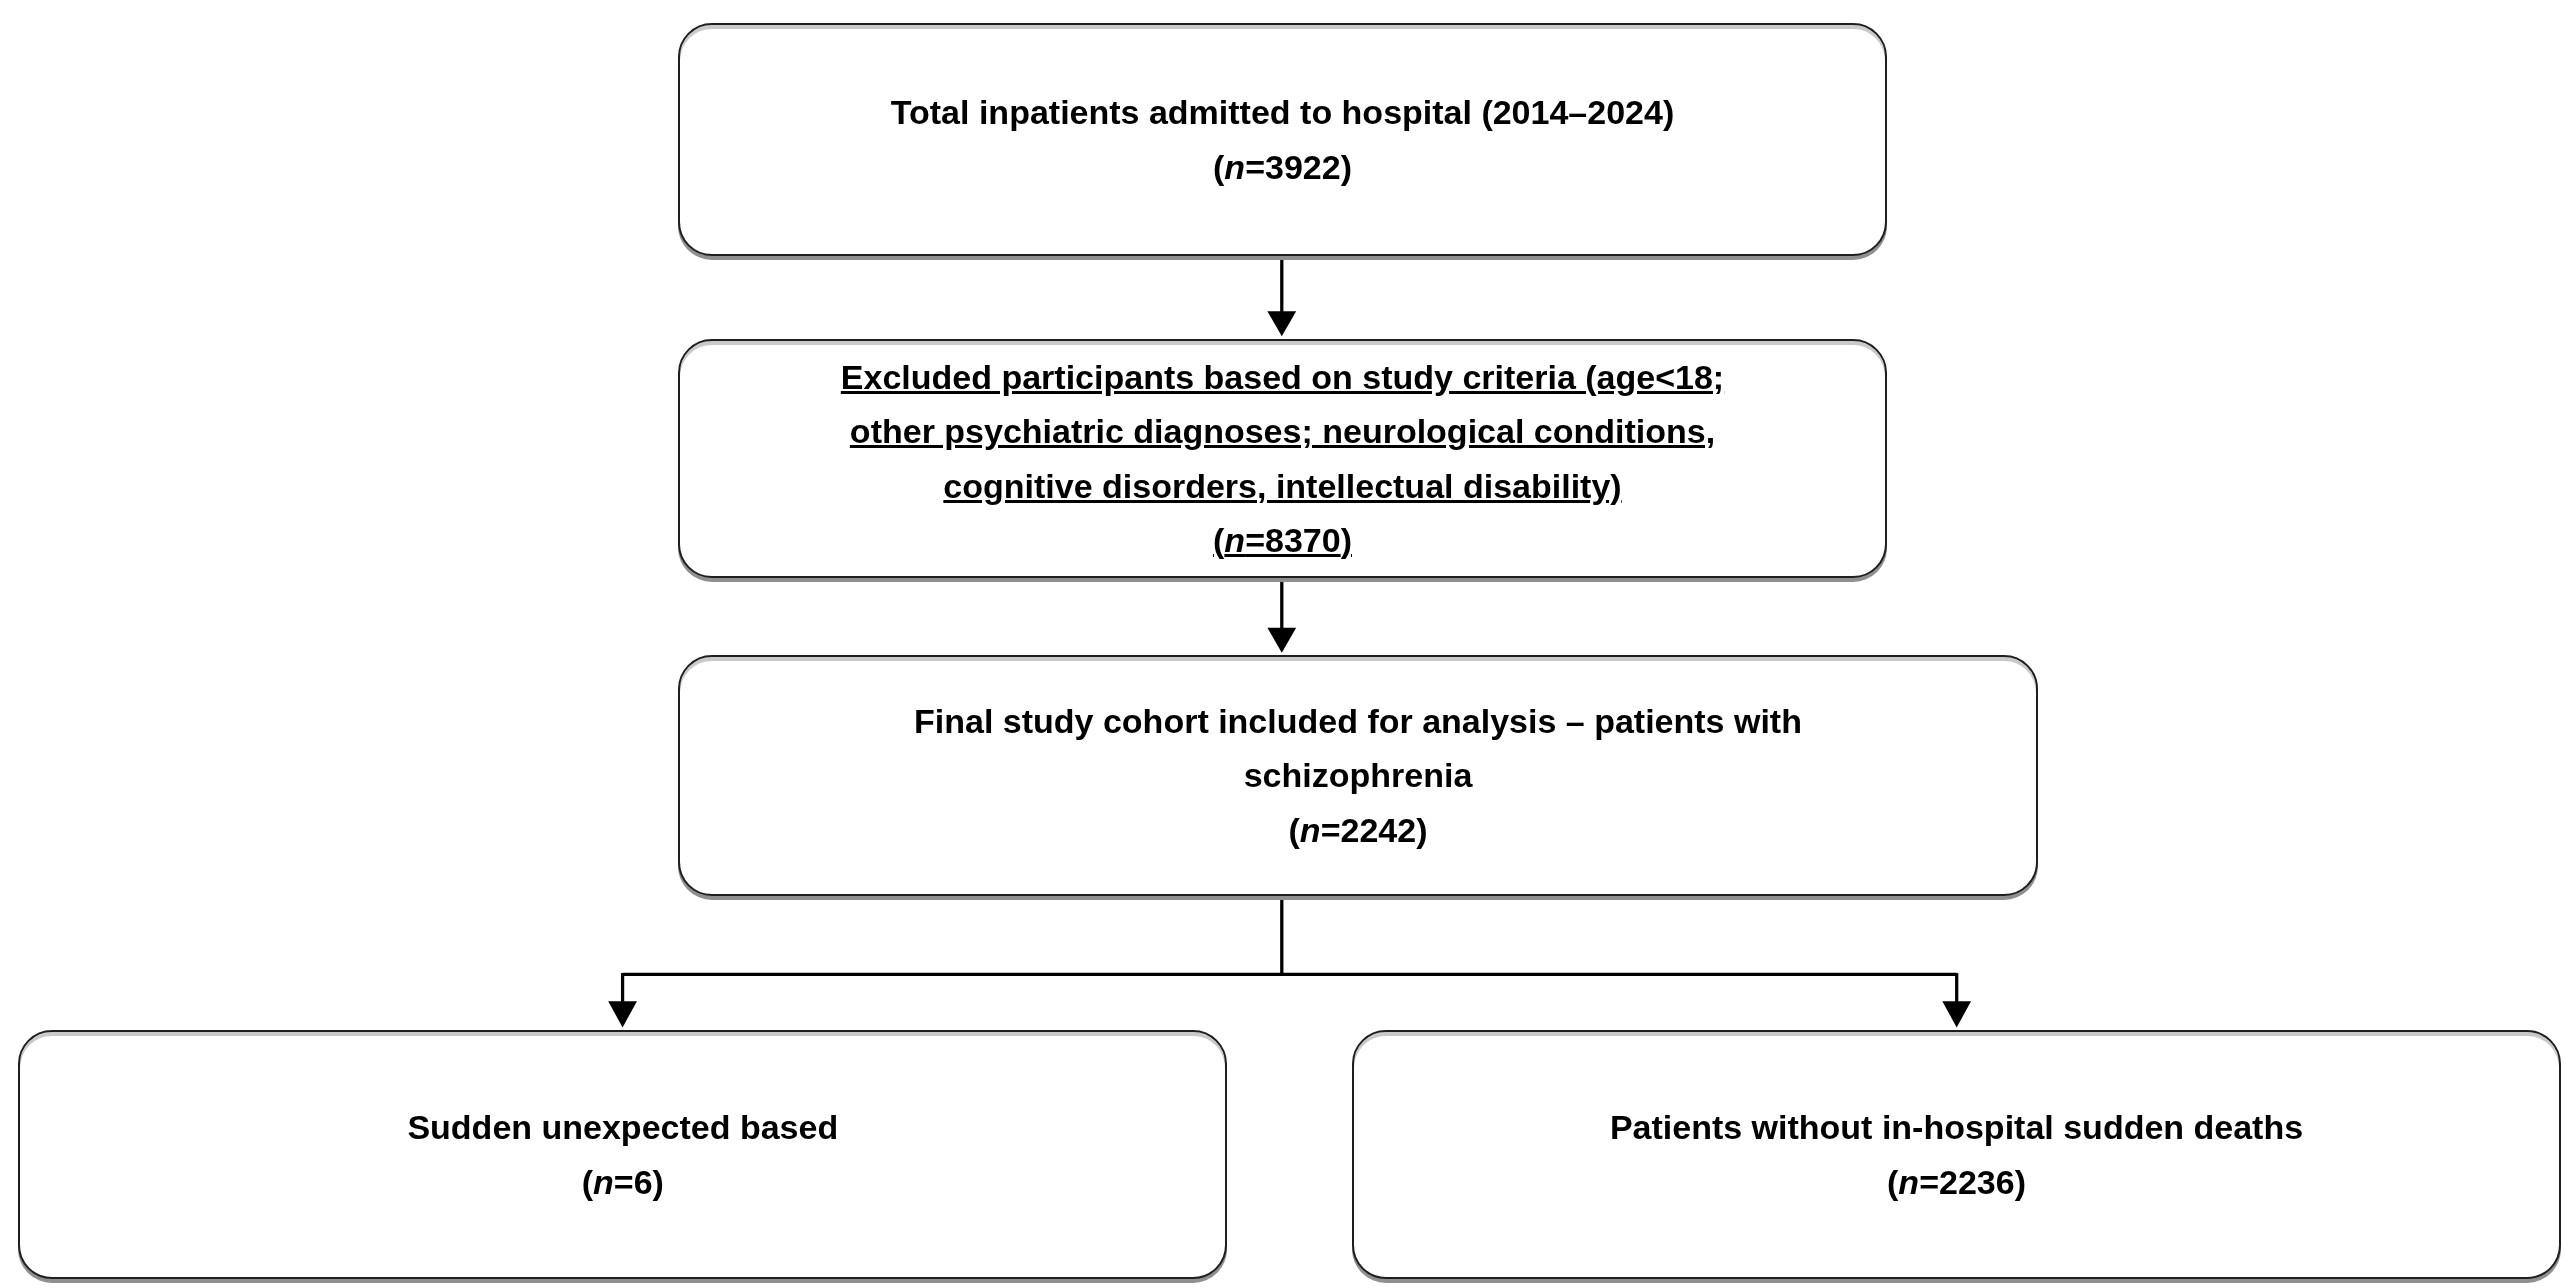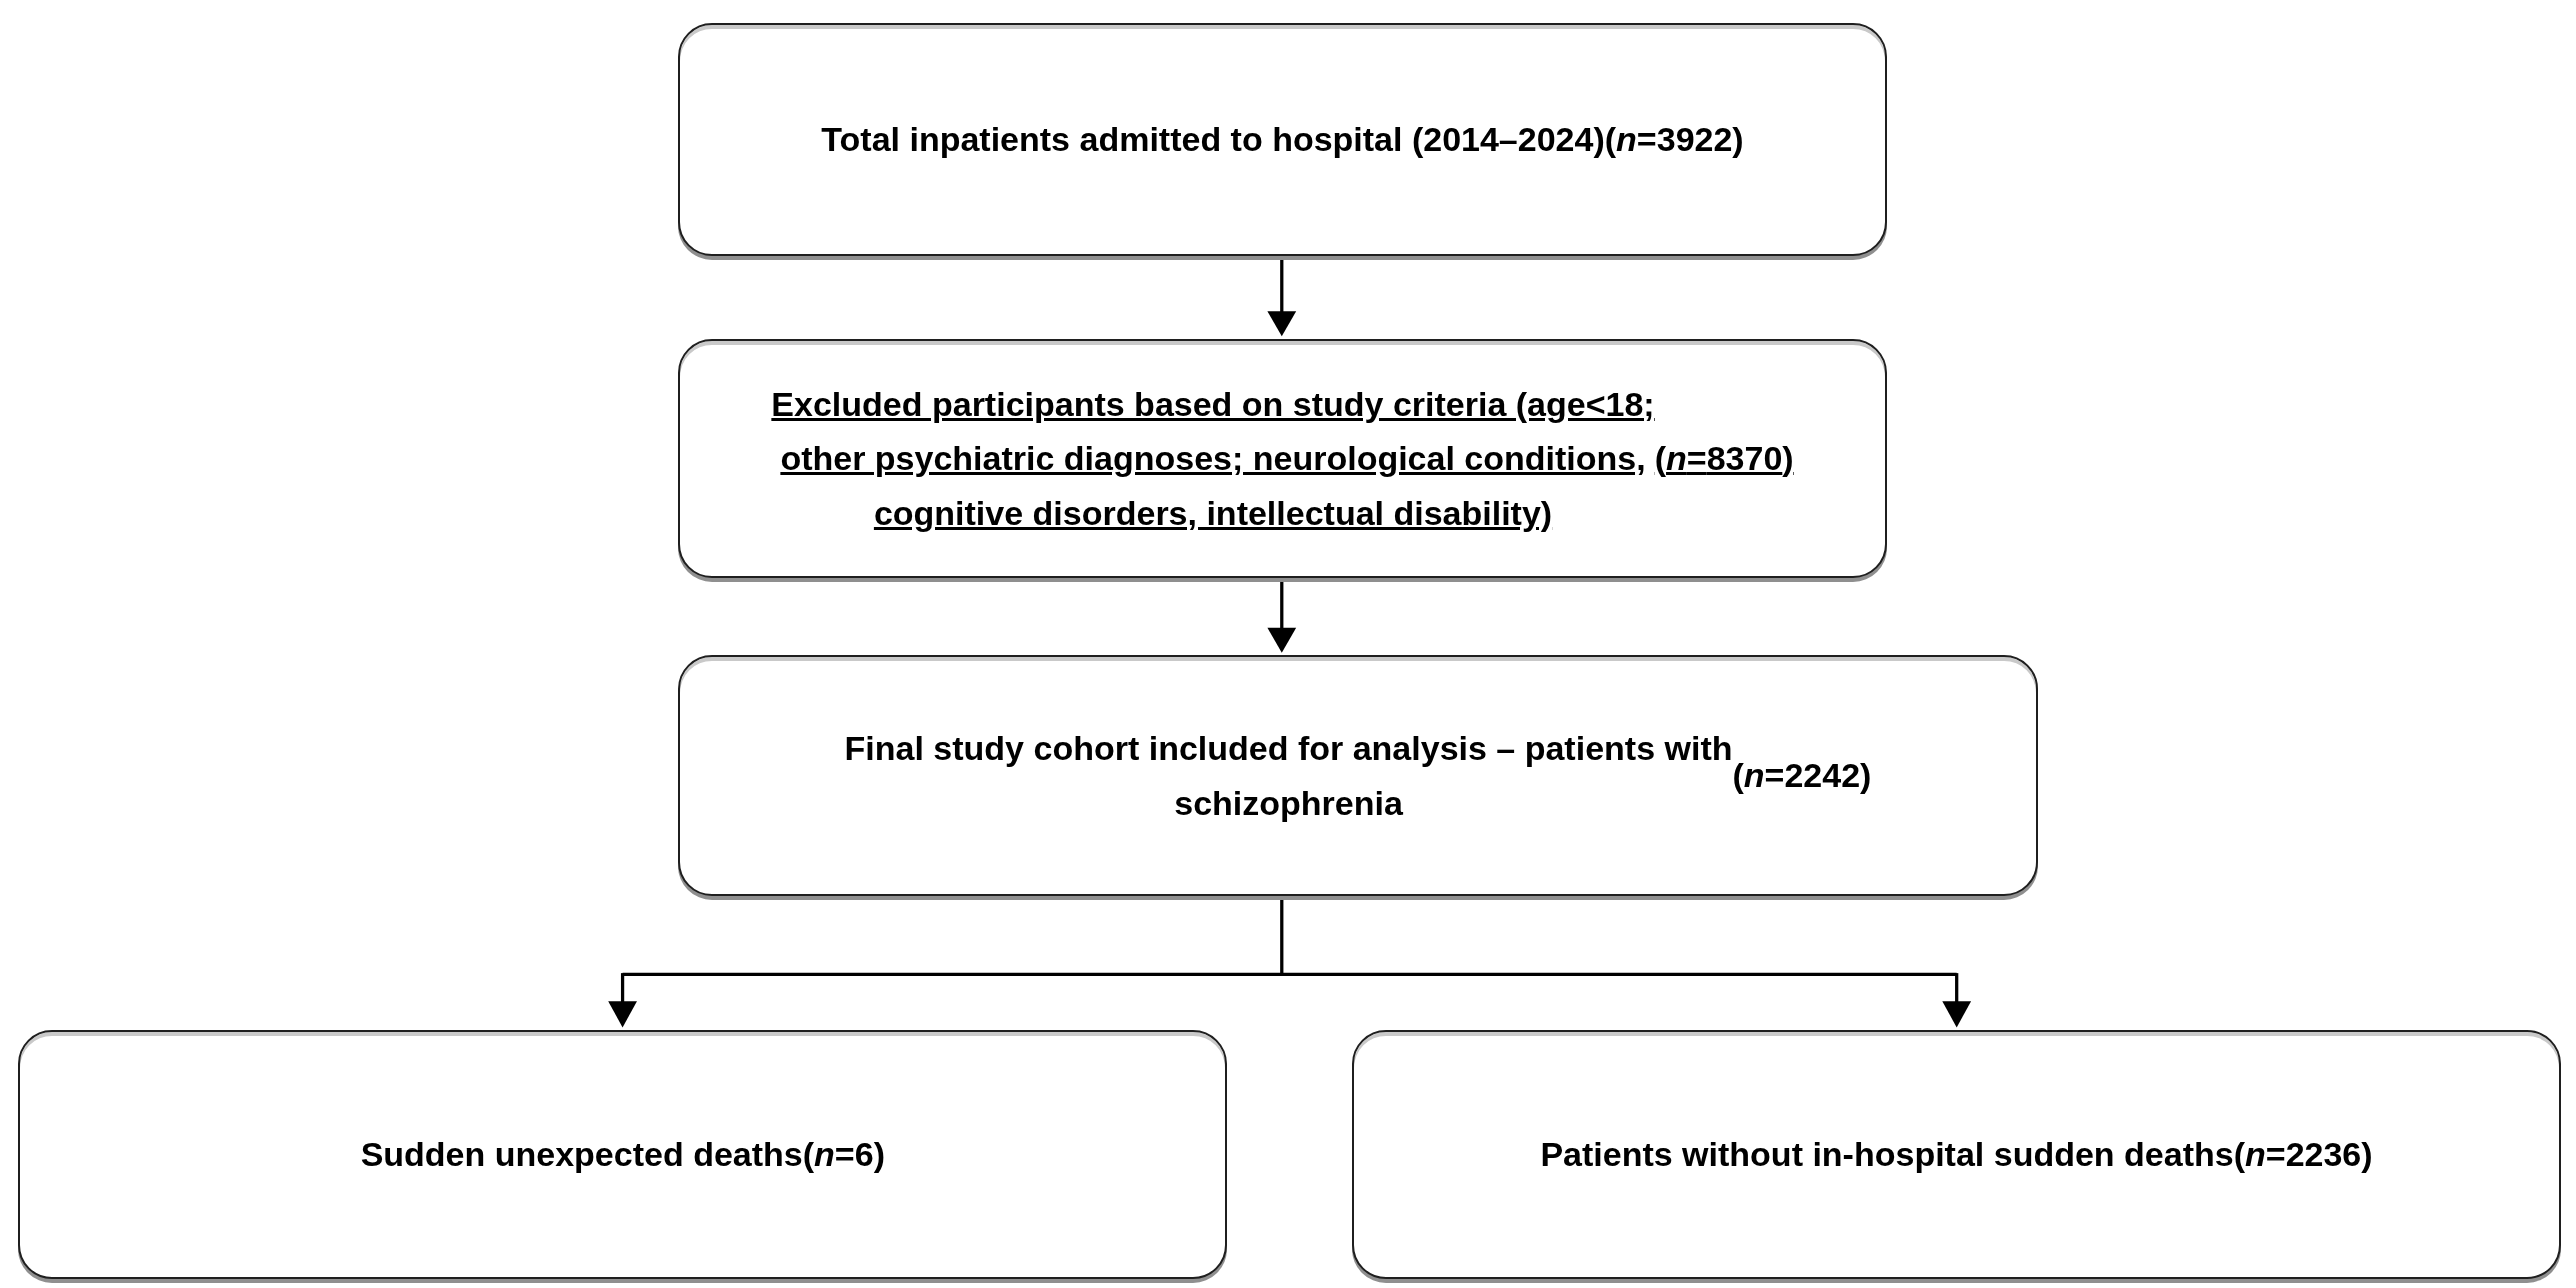--- a/index.html
+++ b/index.html
@@ -25,21 +25,21 @@
     height: 1289px;
   }
   .box {
     position: absolute;
     box-sizing: border-box;
     background: #ffffff;
     border: 2.6px solid #1f1f1f;
     border-radius: 34px;
     box-shadow: inset 0 3.9px 0 #c9c9c9, 0 3.9px 0 #8f8f8f;
     display: flex;
-    flex-direction: row;
+    flex-direction: column;
     align-items: center;
     justify-content: center;
     text-align: center;
     font-size: 34px;
     line-height: 1.6;
     padding: 6.5px 33px;
   }
   .box-text {
     white-space: pre-line;
   }
@@ -96,21 +96,21 @@
     <div class="box-n"><span>(</span><span class="it">n</span><span>=</span><span>8370</span><span>)</span></div>
   </div>
 
   <div class="box b3">
     <div class="box-text">Final study cohort included for analysis – patients with
 schizophrenia</div>
     <div class="box-n"><span>(</span><span class="it">n</span><span>=</span><span>2242</span><span>)</span></div>
   </div>
 
   <div class="box b4">
-    <div class="box-text">Sudden unexpected deaths</div>
+    <div class="box-text">Sudden unexpected based</div>
     <div class="box-n"><span>(</span><span class="it">n</span><span>=</span><span>6</span><span>)</span></div>
   </div>
 
   <div class="box b5">
     <div class="box-text">Patients without in-hospital sudden deaths</div>
     <div class="box-n"><span>(</span><span class="it">n</span><span>=</span><span>2236</span><span>)</span></div>
   </div>
 
 </div>
 

